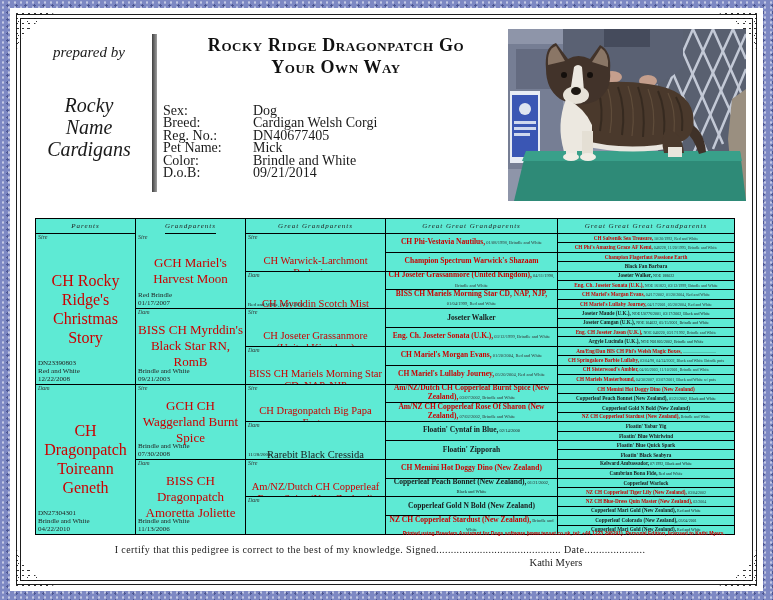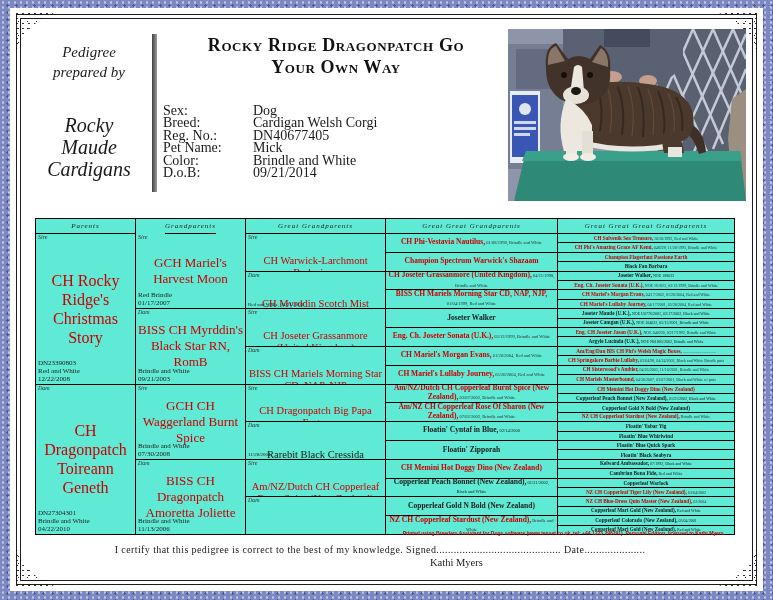--- a/index.html
+++ b/index.html
@@ -71,41 +71,40 @@
   .col-d4 .nm{font-size:5.2px;line-height:6px;font-weight:bold;}
   .tiny{font-weight:normal;color:#222;}
   .col-d3 .tiny{font-size:4.5px;}
   .col-d4 .tiny{font-size:4px;}
   .ped-cell.red .tiny{color:#333;}
 
   .software-note{position:absolute;right:38px;top:522px;width:380px;text-align:right;
     color:#cc0000;font-family:"Liberation Sans",sans-serif;font-weight:bold;font-size:5px;line-height:6px;}
   .certify{position:absolute;left:58px;top:536px;width:624px;text-align:center;
     font-size:10px;line-height:12px;letter-spacing:.4px;color:#1a1a1a;white-space:nowrap;}
-  .signature{position:absolute;left:420px;top:549px;width:220px;text-align:left;
+  .signature{position:absolute;left:436px;top:549px;width:220px;text-align:center;
     font-size:10.5px;color:#1a1a1a;}
 </style>
 </head>
 <body>
 
 <div class="canvas">
   <div class="page">
     <div class="frame-outer"></div>
     <div class="frame-inner"></div>
     <div class="corner tl"></div>
     <div class="corner tr"></div>
     <div class="corner bl"></div>
     <div class="corner br"></div>
 
     <div class="prepared">
-      <div class="l1">Pedigree</div>
       <div class="l1">prepared by</div>
       <div class="kennel">
         <div>Rocky</div>
-        <div>Maude</div>
+        <div>Name</div>
         <div>Cardigans</div>
       </div>
     </div>
 
     <div class="divider-bar"></div>
 
     <div class="title">
       <div>Rocky Ridge Dragonpatch Go</div>
       <div>Your Own Way</div>
     </div>

